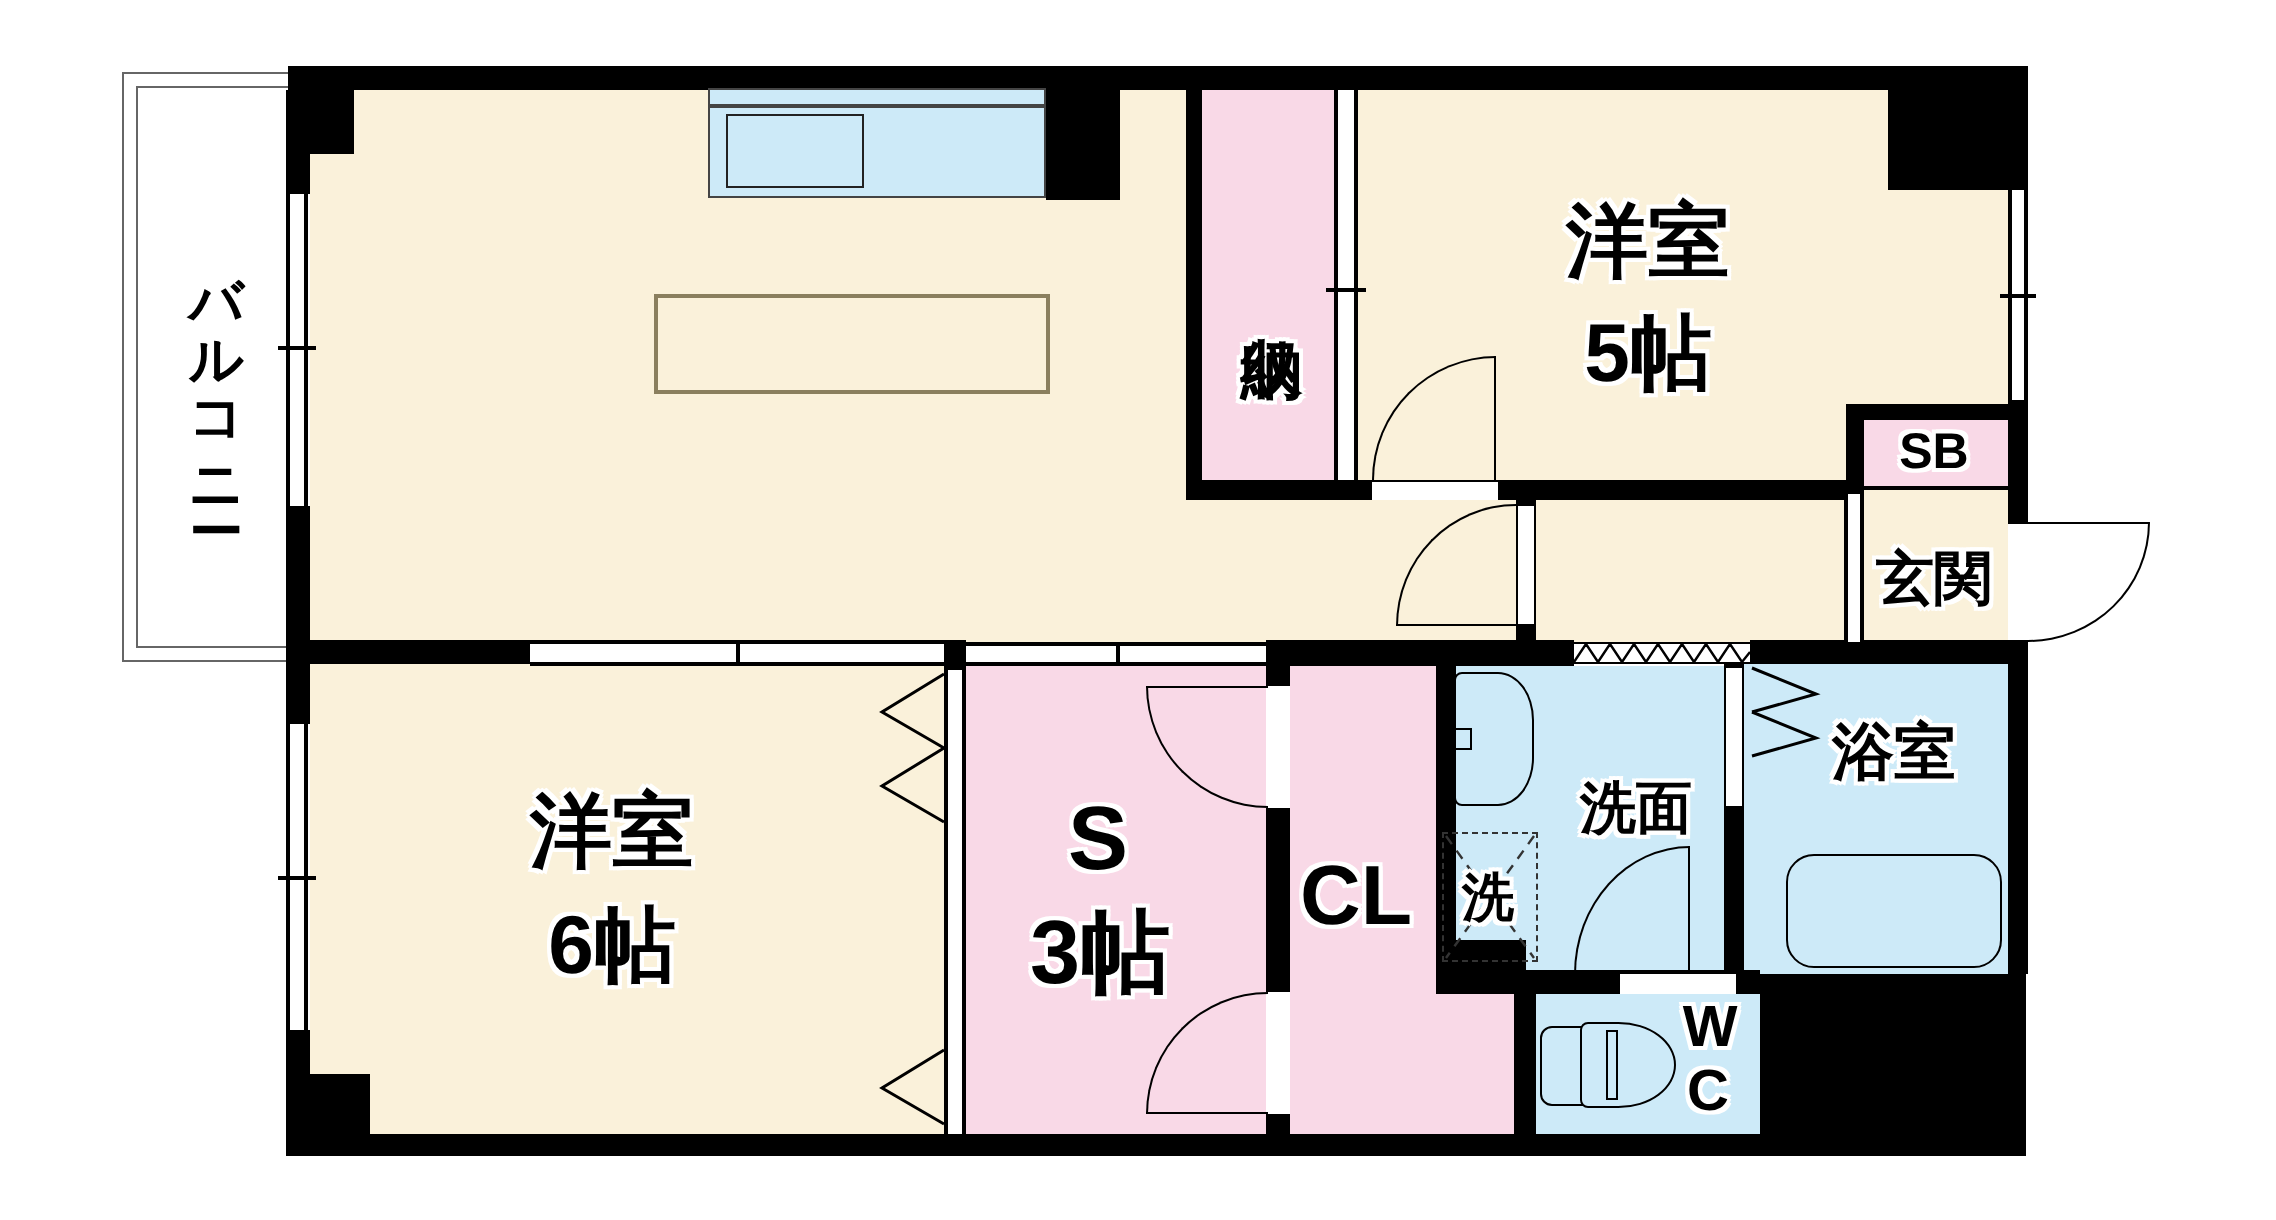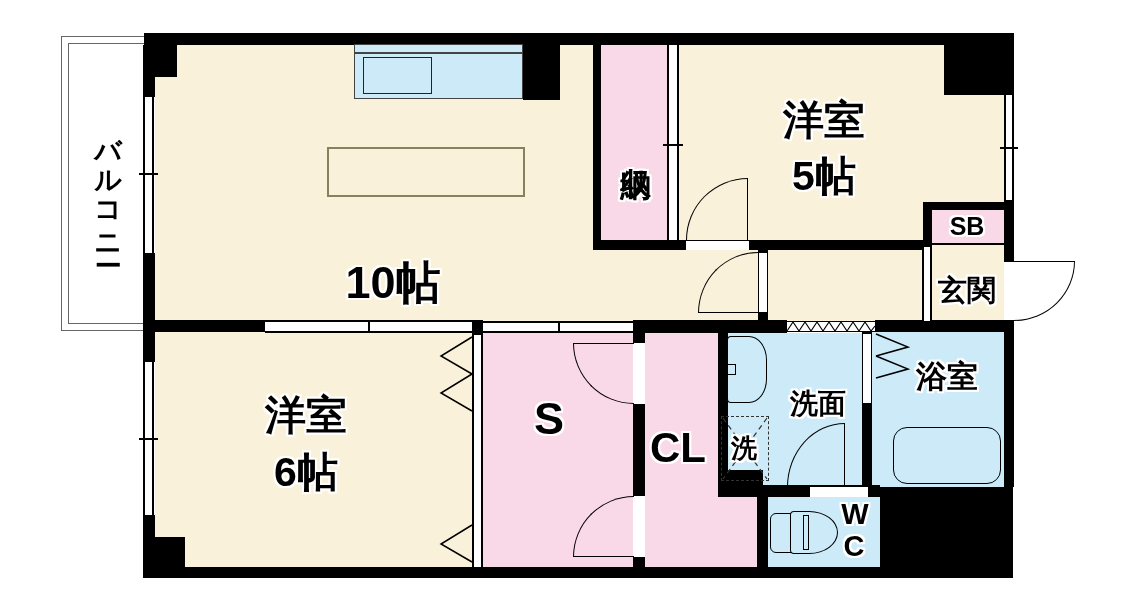--- a/index.html
+++ b/index.html
@@ -138,34 +138,34 @@
 
     <polyline points="876,334 908,347 876,356" fill="none" stroke="#000" stroke-width="1.5"></polyline>
     <polyline points="876,356 908,369 876,378" fill="none" stroke="#000" stroke-width="1.5"></polyline>
 
     <polyline points="787,331 793,322 799,331 805,322 811,331 817,322 823,331 829,322 835,331 841,322 847,331 853,322 859,331 865,322 871,331 875,326" fill="none" stroke="#000" stroke-width="1.2"></polyline>
 
     <line x1="723" y1="418" x2="767" y2="479" stroke="#333" stroke-width="1.2" stroke-dasharray="5,4"></line>
     <line x1="767" y1="418" x2="723" y2="479" stroke="#333" stroke-width="1.2" stroke-dasharray="5,4"></line>
   </svg>
 
-  <div class="label" style="left:393px;top:283px;font-size:45px;">10帖</div>
 
   <div class="label vtext" style="left:635px;top:145px;font-size:31px;">収納</div>
 
   <div class="label" style="left:824px;top:121px;font-size:41px;">洋室</div>
   <div class="label" style="left:824px;top:177px;font-size:41px;">5帖</div>
 
   <div class="label" style="left:967px;top:226px;font-size:25px;">SB</div>
   <div class="label" style="left:967px;top:290px;font-size:29px;">玄関</div>
 
   <div class="label" style="left:306px;top:416px;font-size:41px;">洋室</div>
   <div class="label" style="left:306px;top:473px;font-size:41px;">6帖</div>
 
   <div class="label" style="left:549px;top:419px;font-size:45px;">S</div>
+  <div class="label" style="left:550px;top:476px;font-size:45px;">3帖</div>
 
   <div class="label" style="left:678px;top:448px;font-size:42px;">CL</div>
 
   <div class="label" style="left:818px;top:404px;font-size:28px;">洗面</div>
   <div class="label" style="left:744px;top:449px;font-size:26px;">洗</div>
   <div class="label" style="left:947px;top:377px;font-size:31px;">浴室</div>
 
   <div class="label" style="left:855px;top:514px;font-size:29px;">W</div>
   <div class="label" style="left:854px;top:546px;font-size:29px;">C</div>
 

